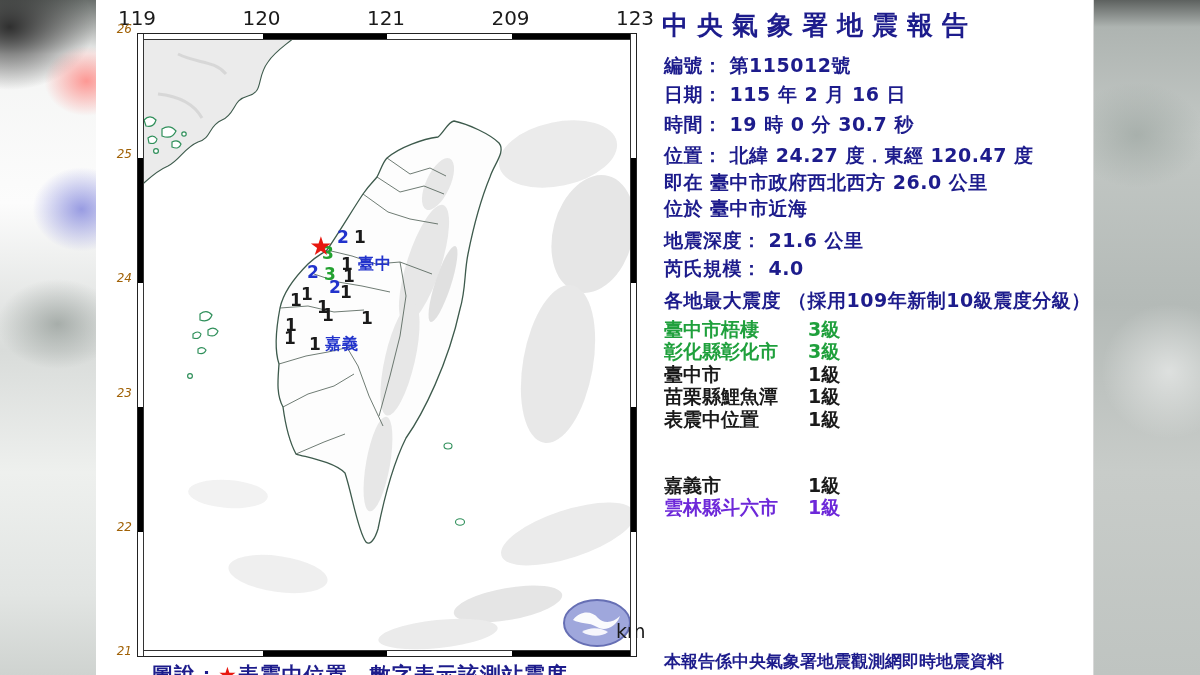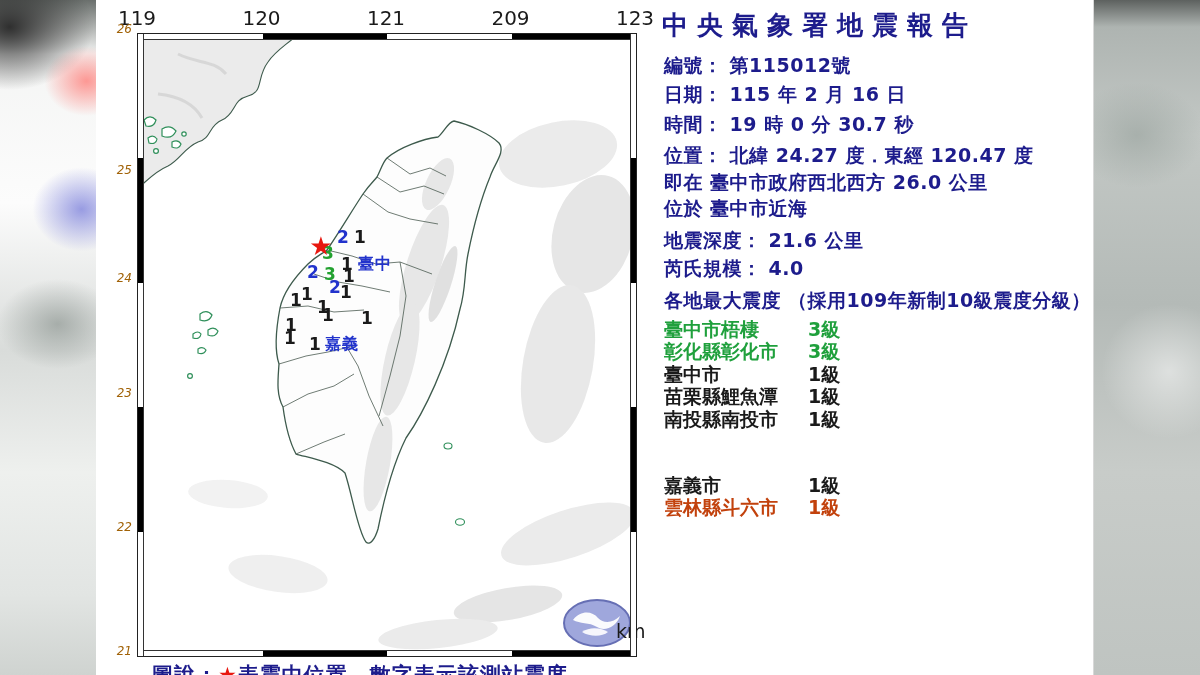--- a/index.html
+++ b/index.html
@@ -172,21 +172,21 @@
 
   <div id="lon-axis" style="position:absolute;left:41px;top:0;">
       <div class="lon-tick" style="left: 0px;">119</div>
       <div class="lon-tick" style="left: 124.5px;">120</div>
       <div class="lon-tick" style="left: 249px;">121</div>
       <div class="lon-tick" style="left: 373.5px;">209</div>
       <div class="lon-tick" style="left: 498px;">123</div>
     </div>
   <div id="lat-axis" style="position:absolute;left:0;top:33px;">
       <div class="lat-tick" style="top: 0px;">26</div>
-      <div class="lat-tick" style="top: 141px;">25</div>
+      <div class="lat-tick" style="top: 125px;">25</div>
       <div class="lat-tick" style="top: 248.8px;">24</div>
       <div class="lat-tick" style="top: 364px;">23</div>
       <div class="lat-tick" style="top: 497.6px;">22</div>
       <div class="lat-tick" style="top: 622px;">21</div>
     </div>
 
   <div class="map-overlay" id="map-overlay">
       <span class="station" style="left: 206px; top: 204px; color: rgb(34, 51, 204);">2</span>
       <span class="station" style="left: 223px; top: 204px; color: rgb(26, 26, 26);">1</span>
       <span class="station" style="left: 191px; top: 220px; color: rgb(34, 161, 47);">3</span>
@@ -224,19 +224,20 @@
         <div class="pline" style="top: 196px;">位於 臺中市近海</div>
         <div class="pline" style="top: 228px;">地震深度：  21.6 公里</div>
         <div class="pline" style="top: 256px;">芮氏規模：  4.0</div>
         <div class="pline" style="top: 288px;">各地最大震度 （採用109年新制10級震度分級）</div>
       </div>
     <div class="intensity-table" id="intensity-table">
         <div class="intensity-row" style="color: rgb(31, 160, 60);"><span class="loc">臺中市梧棲</span><span>3級</span></div>
         <div class="intensity-row" style="color: rgb(31, 160, 60);"><span class="loc">彰化縣彰化市</span><span>3級</span></div>
         <div class="intensity-row" style="color: rgb(26, 26, 26);"><span class="loc">臺中市</span><span>1級</span></div>
         <div class="intensity-row" style="color: rgb(26, 26, 26);"><span class="loc">苗栗縣鯉魚潭</span><span>1級</span></div>
-        <div class="intensity-row" style="color: rgb(26, 26, 26);"><span class="loc">南投縣南投市</span><span>1級</span></div>
+        <div class="intensity-row" style="color: rgb(26, 26, 26);"><span class="loc">表震中位置</span><span>1級</span></div>
         <div class="intensity-row" style="color: rgb(26, 26, 26); margin-top: 44px;"><span class="loc">嘉義市</span><span>1級</span></div>
-        <div class="intensity-row" style="color: #c2410c;"><span class="loc">雲林縣斗六市</span><span>1級</span></div>
+        <div class="intensity-row" style="color: #6d28d9;"><span class="loc">雲林縣斗六市</span><span>1級</span></div>
       </div>
+    <div class="footer-note">本報告係中央氣象署地震觀測網即時地震資料</div>
   </div>
 
 </div>
 
 </body></html>

